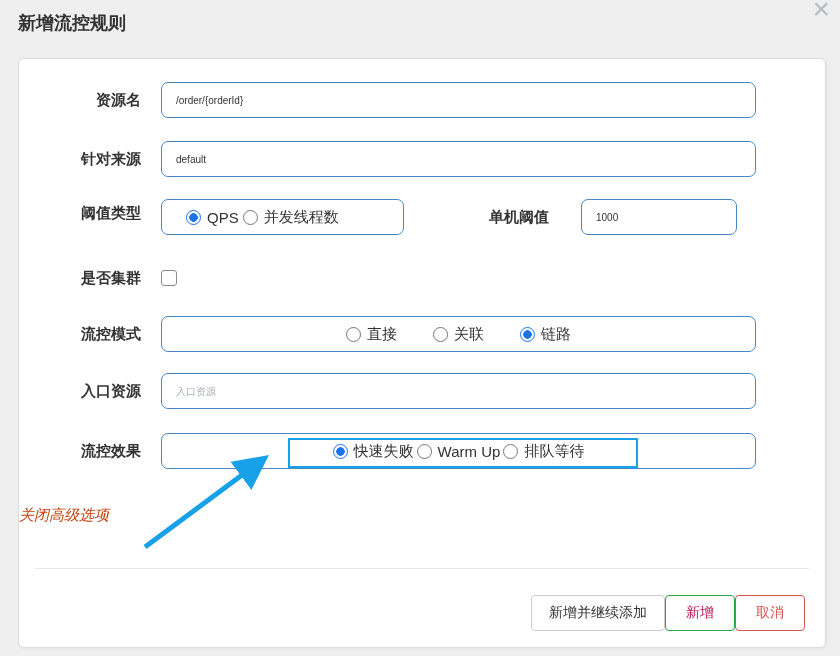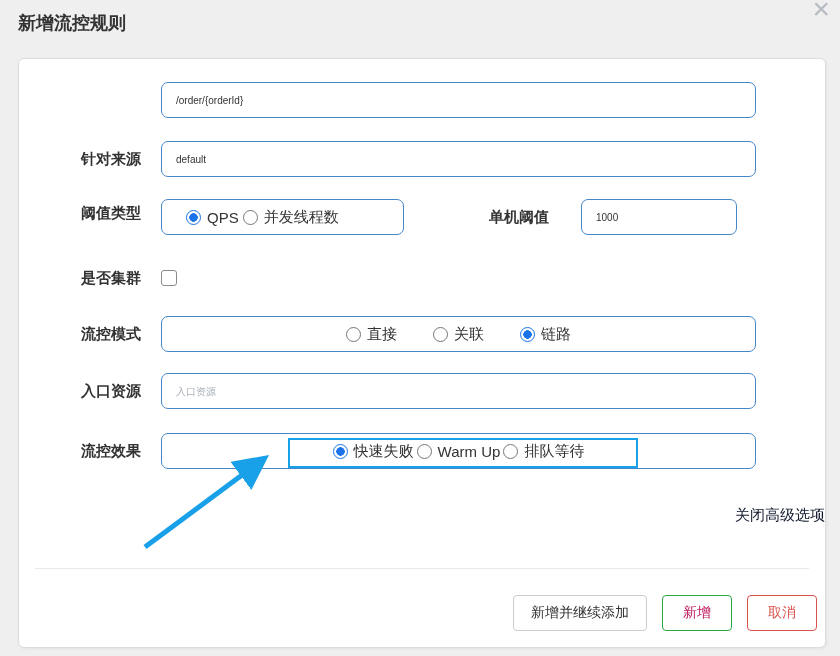--- a/index.html
+++ b/index.html
@@ -60,47 +60,48 @@
     border-radius: 3px; background: #fff; margin: 0; cursor: pointer;
   }
   .highlight-box {
     position: absolute; left: 269px; top: 379px;
     width: 350px; height: 30px;
     border: 2px solid #18a0e8; pointer-events: none;
   }
   .annotation-arrow { position: absolute; left: 112px; top: 392px; pointer-events: none; }
   .advanced-link {
     position: absolute; left: 0; top: 447px; width: 100%;
-    text-align: right; font-size: 15px; color: #0f172a; cursor: pointer;
+    text-align: left; font-size: 15px; color: #c2410c; cursor: pointer; font-style: italic;
   }
   .footer-divider {
     position: absolute; left: 16px; right: 16px; top: 509px;
     height: 1px; background: #e8e8e8;
   }
   .footer-buttons {
-    position: absolute; right: 8px; top: 536px;
-    display: flex; gap: 15px; align-items: center;
+    position: absolute; right: 20px; top: 536px;
+    display: flex; align-items: center;
   }
   .btn {
     background: #fff; border: 1px solid #ccc; border-radius: 4px;
     font-size: 14px; color: #333; padding: 8px 17px; cursor: pointer;
     font-family: "Liberation Sans", "DejaVu Sans", sans-serif;
     white-space: nowrap;
   }
   .btn-success { border-color: #28a745; color: #be185d; padding: 8px 20px; }
   .btn-danger  { border-color: #d9534f; color: #d9534f; padding: 8px 20px; }
 </style>
 </head>
 <body>
 
 <div class="dialog-title">新增流控规则</div>
 <div class="close-btn">×</div>
 
 <div class="panel">
 
+  <div class="field-label" style="top:23px">资源名</div>
   <input class="text-input" style="top: 23px;" type="text" value="/order/{orderId}">
 
   <div class="field-label" style="top:82px">针对来源</div>
   <input class="text-input" style="top: 82px;" type="text" value="default">
 
   <div class="field-label" style="top:136px">阈值类型</div>
   <div class="option-box" style="left:142px; top:140px; width:243px; padding-left:24px; gap:4px">
     <label class="radio-item">
       <input type="radio" name="grade" checked="" style="">
       <span>QPS</span>

